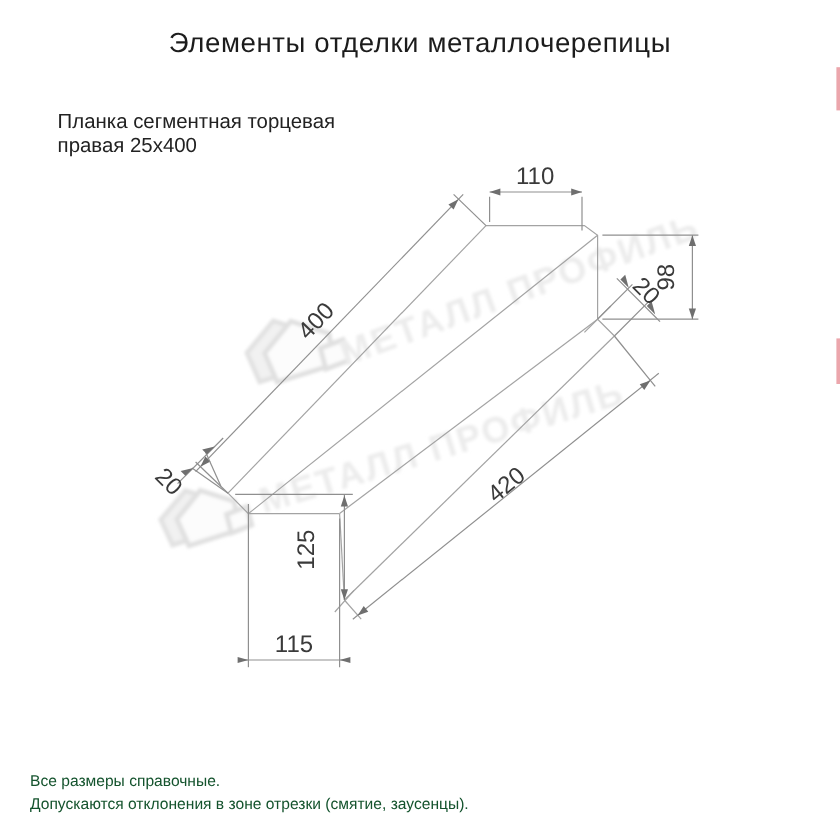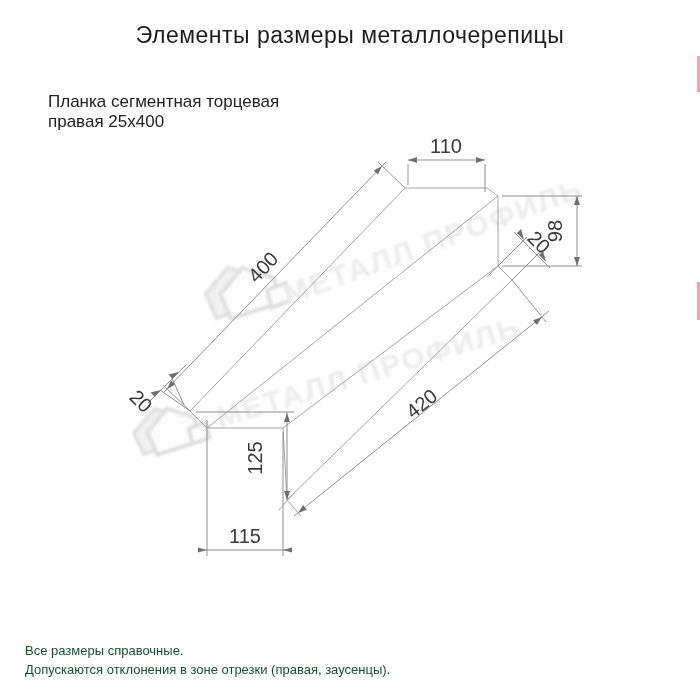--- a/index.html
+++ b/index.html
@@ -15,21 +15,21 @@
   .wm-text{font-weight:bold;font-size:30px;letter-spacing:2px;fill:#ececec;}
   .wm{filter:url(#wmblur);}
   .dim{font-size:20px;fill:#3a3a3a;}
   .ln{stroke:#a3a3a3;stroke-width:1;fill:none;}
   .dl{stroke:#8f8f8f;stroke-width:1;fill:none;}
   .ar{fill:#6f6f6f;stroke:none;}
 </style>
 </head>
 <body>
 
-<div class="page-title">Элементы размеры металлочерепицы</div>
+<div class="page-title">Элементы отделки металлочерепицы</div>
 
 <div class="subtitle">
   <div>Планка сегментная торцевая</div>
   <div>правая 25х400</div>
 </div>
 
 <svg width="700" height="700" viewBox="0 0 700 700">
   <defs>
     <filter id="wmblur" x="-20%" y="-20%" width="140%" height="140%">
       <feGaussianBlur stdDeviation="1.3"></feGaussianBlur>
@@ -143,17 +143,17 @@
     <line class="dl" x1="283" y1="432" x2="283" y2="556"></line>
     <line class="dl" x1="199" y1="550" x2="291" y2="550"></line>
     <polygon class="ar" points="207,550 198,547.5 198,552.5"></polygon>
     <polygon class="ar" points="283,550 292,547.5 292,552.5"></polygon>
     <text class="dim" x="245" y="543" text-anchor="middle">115</text>
   </g>
 </svg>
 
 <div class="footnotes">
   <div>Все размеры справочные.</div>
-  <div>Допускаются отклонения в зоне отрезки (правая, заусенцы).</div>
+  <div>Допускаются отклонения в зоне отрезки (смятие, заусенцы).</div>
 </div>
 
 <div class="edge-mark" style="top:56px;height:36px;background:#eca6ac;"></div>
 <div class="edge-mark" style="top:282px;height:38px;background:#eca6ac;"></div>
 
 </body></html>

